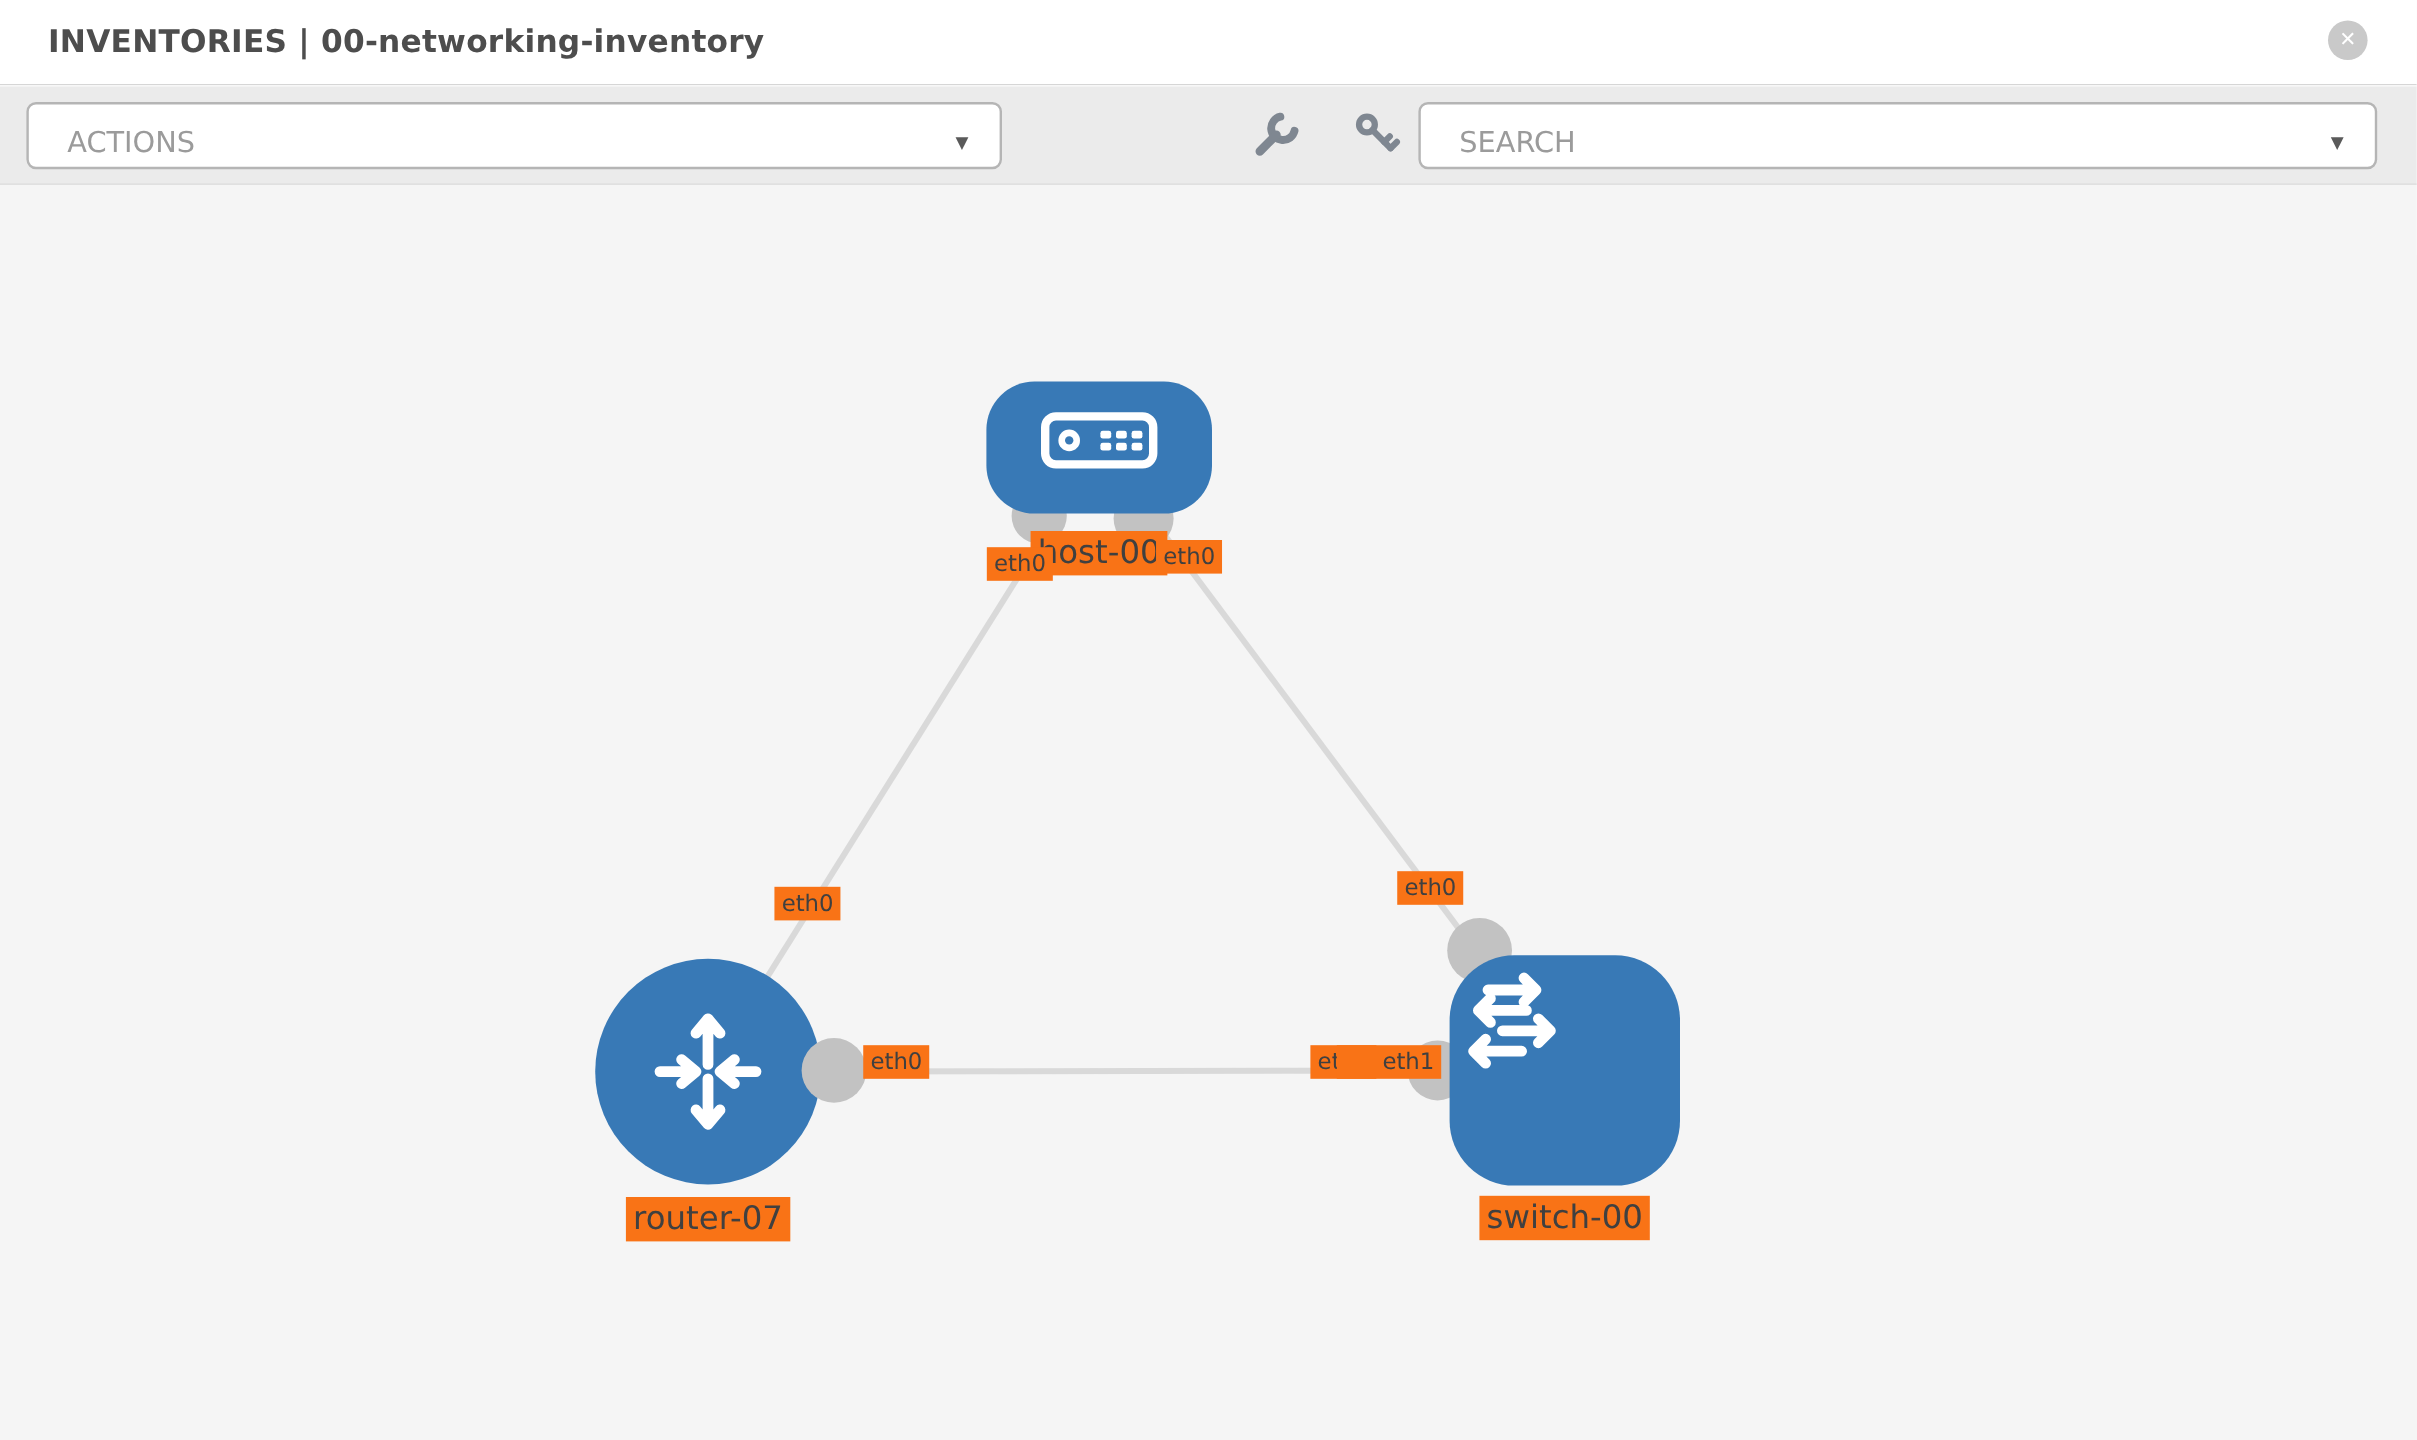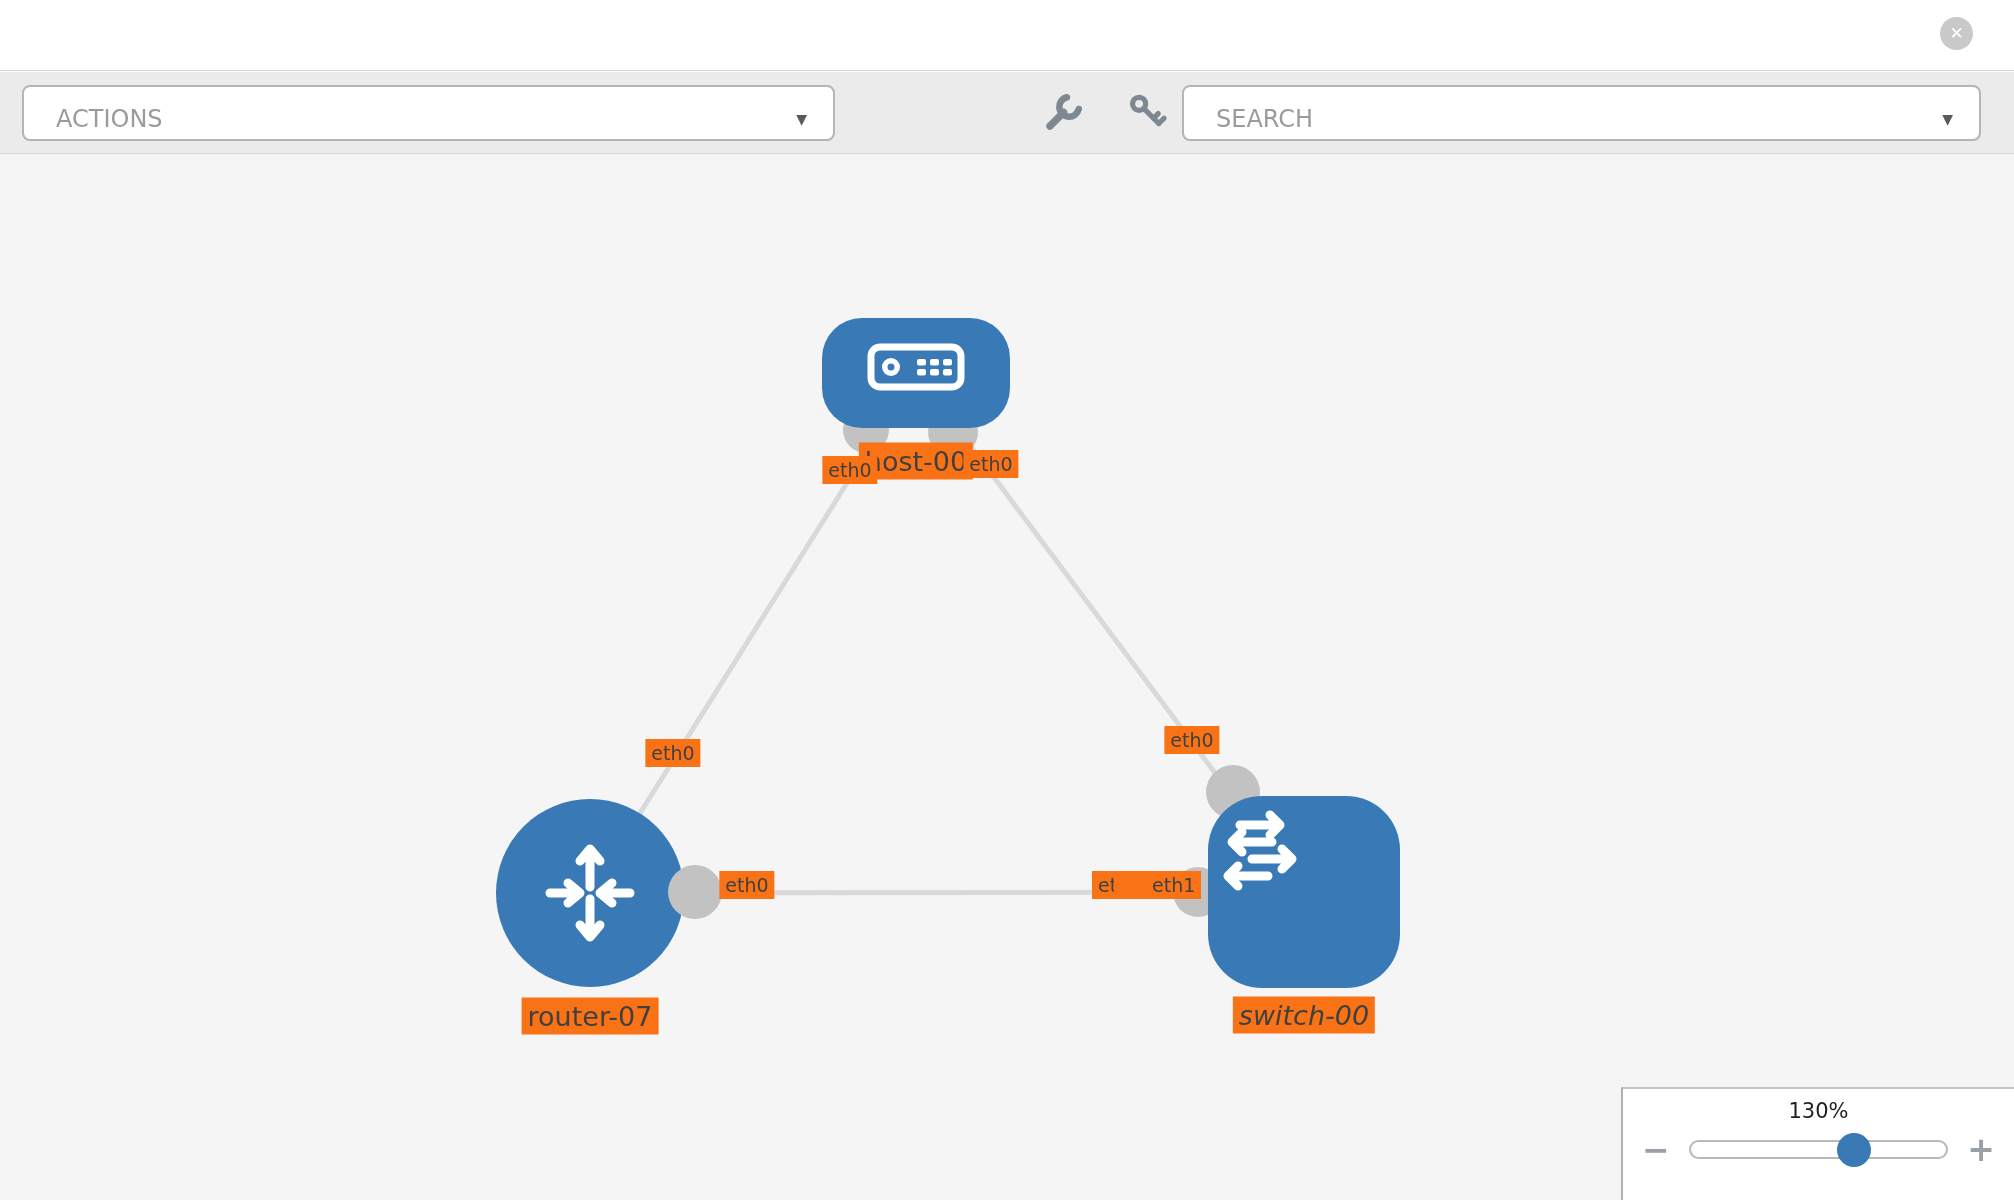--- a/index.html
+++ b/index.html
@@ -113,20 +113,21 @@
     width: 34px; height: 34px; border-radius: 50%;
     background: var(--node-blue); cursor: grab;
   }
 </style>
 </head>
 <body>
 
 <div class="app">
 
   <div class="header">
+    <div class="page-title">INVENTORIES | 00-networking-inventory</div>
     <div class="close-btn">
       <span>✕</span>
     </div>
   </div>
 
   <div class="toolbar">
     <div class="select-box actions-box">
       <span class="ph">ACTIONS</span>
       <span class="caret">▼</span>
     </div>
@@ -201,35 +202,25 @@
           <path d="M 550 739 L 578 739 M 568 729 L 580 739 L 568 749"></path>
           <path d="M 630 739 L 602 739 M 612 729 L 600 739 L 612 749"></path>
         </g>
       </g>
 
       <circle class="connector" cx="695" cy="738" r="27"></circle>
     </svg>
 
     <div class="chip node-label" style="left:916px;  top:307px;">host-00</div>
     <div class="chip node-label" style="left:590px;  top:862px;">router-07</div>
-    <div class="chip node-label" style="left:1304px; top:861px;font-style:italic;">switch-00</div>
+    <div class="chip node-label" style="left:1304px; top:861px;">switch-00</div>
 
     <div class="chip iface-label" style="left:850px;  top:316px;">eth0</div>
     <div class="chip iface-label" style="left:991px;  top:310px;">eth0</div>
     <div class="chip iface-label" style="left:673px;  top:599px;">eth0</div>
     <div class="chip iface-label" style="left:1192px; top:586px;">eth0</div>
     <div class="chip iface-label" style="left:747px;  top:731px;">eth0</div>
     <div class="chip iface-fixed under" style="left:1092px; top:717px;">eth0</div>
     <div class="chip iface-fixed over" style="left:1114px; top:717px;">eth1</div>
 
-    <div class="zoom-panel">
-      <div class="zoom-value">130%</div>
-      <div class="zoom-row">
-        <div class="zoom-minus">−</div>
-        <div class="zoom-track">
-          <div class="zoom-thumb"></div>
-        </div>
-        <div class="zoom-plus">+</div>
-      </div>
-    </div>
   </div>
 
 </div>
 
 </body></html>

